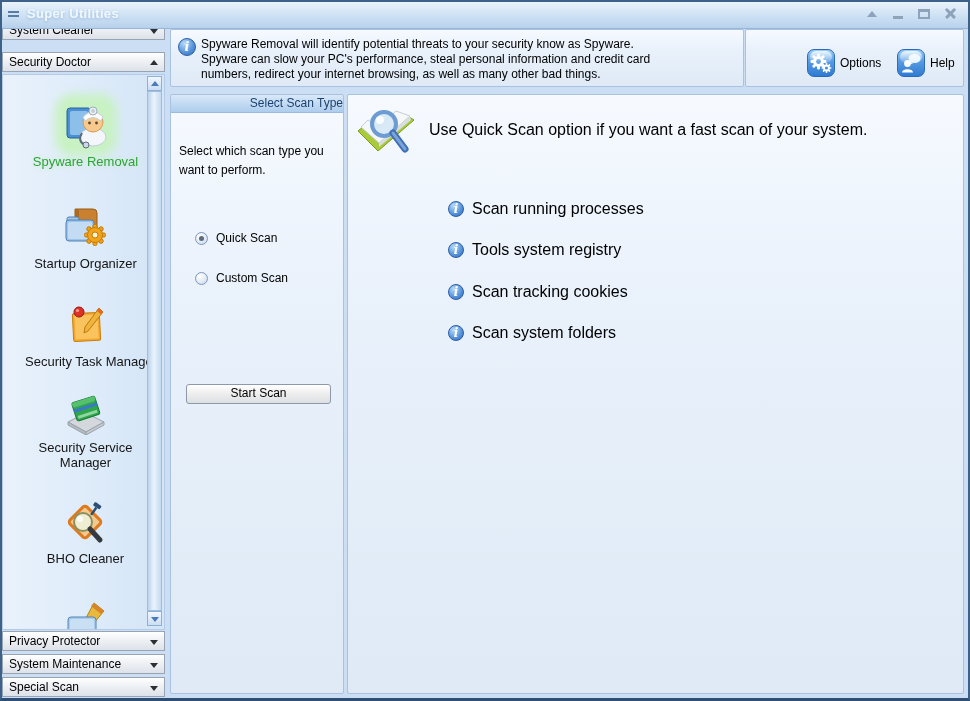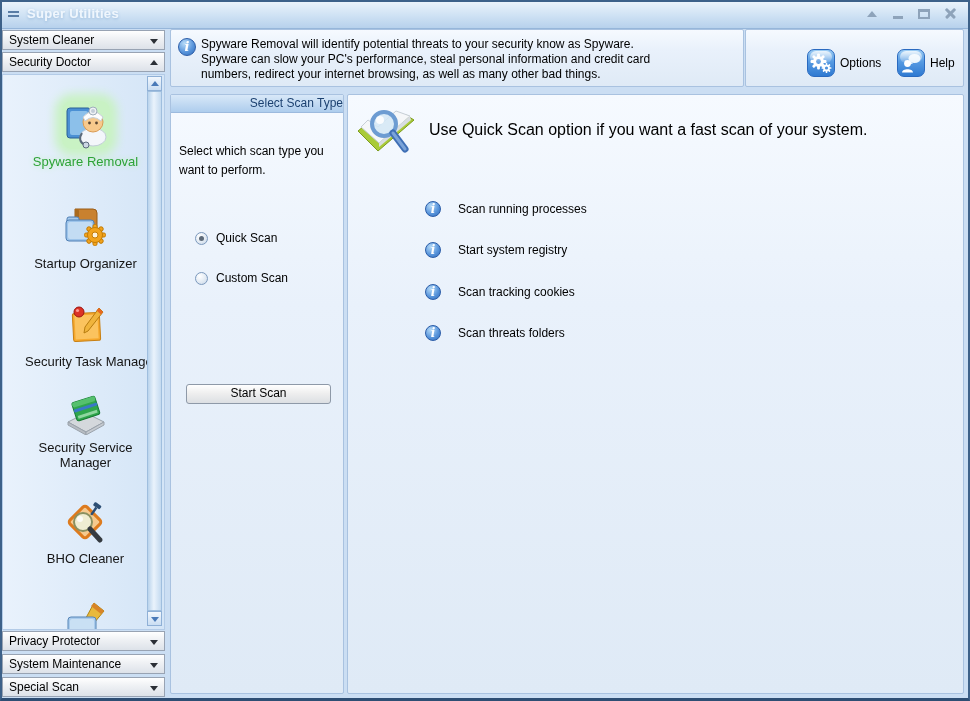--- a/index.html
+++ b/index.html
@@ -84,21 +84,21 @@
   .radio{width:13px;height:13px;border-radius:50%;box-sizing:border-box;position:relative;flex:0 0 auto;
        border:1px solid #7c99bd;background:radial-gradient(circle at 35% 30%,#ffffff,#dfe8f2 60%,#c3d2e2);}
   .radio.checked::after{content:"";position:absolute;left:3px;top:3px;width:5px;height:5px;
        border-radius:50%;background:#5d6a79;}
   .start-btn{position:absolute;left:15px;top:289px;width:145px;height:20px;box-sizing:border-box;
        background:linear-gradient(#ffffff,#efefef 45%,#dcdfe3);border:1px solid #8e99a8;border-radius:3px;
        font-size:12px;text-align:center;line-height:17px;cursor:pointer;color:#000;}
   
   .big-icon{position:absolute;left:6px;top:12px;line-height:0;}
   .main-head{position:absolute;left:81px;top:26px;font-size:16px;color:#000;}
-  .scan-item{position:absolute;left:77px;height:20px;display:flex;align-items:center;gap:17px;font-size:12px;color:#000;}
+  .scan-item{position:absolute;left:100px;height:20px;display:flex;align-items:center;gap:8px;font-size:16px;color:#000;}
   .si1{top:104px;}.si2{top:145px;}.si3{top:187px;}.si4{top:228px;}
 </style>
 </head>
 <body>
 
 <div class="win">
   <div class="win-border"></div>
 
   <div class="titlebar">
     <span class="menu-icon"></span>
@@ -107,21 +107,21 @@
       <span class="ctl ctl-roll"></span>
       <span class="ctl ctl-min"></span>
       <span class="ctl ctl-max"></span>
       <span class="ctl ctl-close">
           <span class="xb xb1"></span>
           <span class="xb xb2"></span>
         </span>
     </div>
   </div>
 
-  <div class="cat-btn" style="top:30px">
+  <div class="cat-btn" style="top:20px">
     <span>System Cleaner</span>
     <span class="arr"></span>
   </div>
   <div class="cat-btn up" style="top:52px">
     <span>Security Doctor</span>
     <span class="arr"></span>
   </div>
 
   <div class="tools">
 
@@ -308,24 +308,24 @@
       <line x1="39" y1="26" x2="51" y2="42" stroke="#7aa3d8" stroke-width="3" stroke-linecap="round"></line>
     </svg></span>
     <div class="main-head">Use Quick Scan option if you want a fast scan of your system.</div>
 
     <div class="scan-item si1">
       <span class="idot i16"></span>
       <span>Scan running processes</span>
     </div>
     <div class="scan-item si2">
       <span class="idot i16"></span>
-      <span>Start system registry</span>
+      <span>Tools system registry</span>
     </div>
     <div class="scan-item si3">
       <span class="idot i16"></span>
       <span>Scan tracking cookies</span>
     </div>
     <div class="scan-item si4">
       <span class="idot i16"></span>
-      <span>Scan threats folders</span>
+      <span>Scan system folders</span>
     </div>
   </div>
 </div>
 
 </body></html>

